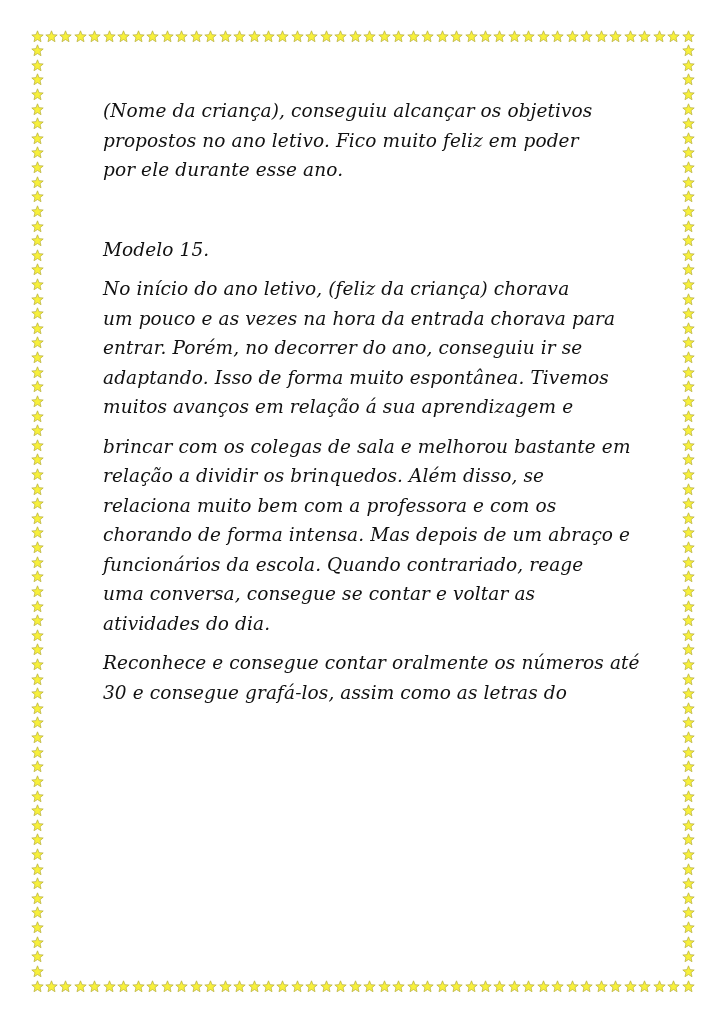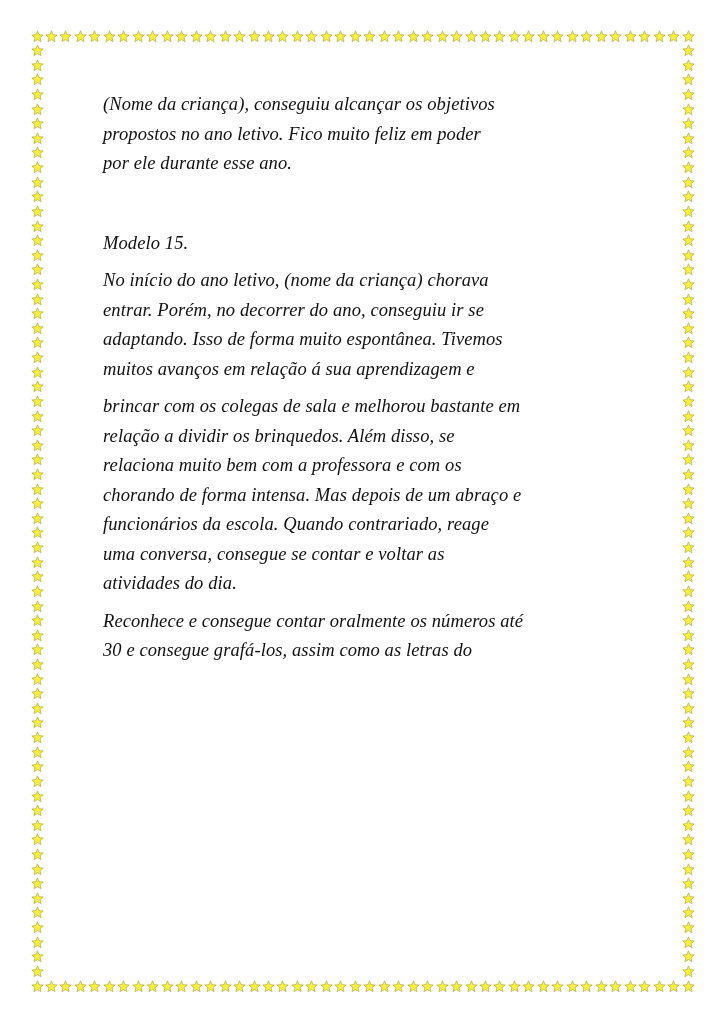--- a/index.html
+++ b/index.html
@@ -41,23 +41,22 @@
       top: 86px;
       width: 520px;
       color: #111111;
       font-family: "DejaVu Serif", serif;
       font-style: italic;
       font-size: 18.5px;
       letter-spacing: 0.1px;
       line-height: 29.5px;
     }
     .para {
-      margin: 4px 0 8px 0;
+      margin: 10px 0 8px 0;
       white-space: normal;
-      font-family: Liberation Serif, serif;
     }
     .line {
       display: block;
       white-space: nowrap;
     }
     .heading {
       margin-top: 50px;
       margin-bottom: 8px;
     }
   </style>
@@ -1176,21 +1175,22 @@
       <span class="line">propostos no ano letivo. Fico muito feliz em poder</span>
       <span class="line">por ele durante esse ano.</span>
     </p>
 
 
     <p class="para heading">
       <span class="line">Modelo 15.</span>
     </p>
 
     <p class="para">
-      <span class="line">No início do ano letivo, (nome da criança) chorava</span>
+      <span class="line">No início do ano letivo, (feliz da criança) chorava</span>
+      <span class="line">um pouco e as vezes na hora da entrada chorava para</span>
       <span class="line">entrar. Porém, no decorrer do ano, conseguiu ir se</span>
       <span class="line">adaptando. Isso de forma muito espontânea. Tivemos</span>
       <span class="line">muitos avanços em relação á sua aprendizagem e</span>
     </p>
 
     <p class="para">
       <span class="line">brincar com os colegas de sala e melhorou bastante em</span>
       <span class="line">relação a dividir os brinquedos. Além disso, se</span>
       <span class="line">relaciona muito bem com a professora e com os</span>
       <span class="line">chorando de forma intensa. Mas depois de um abraço e</span>

